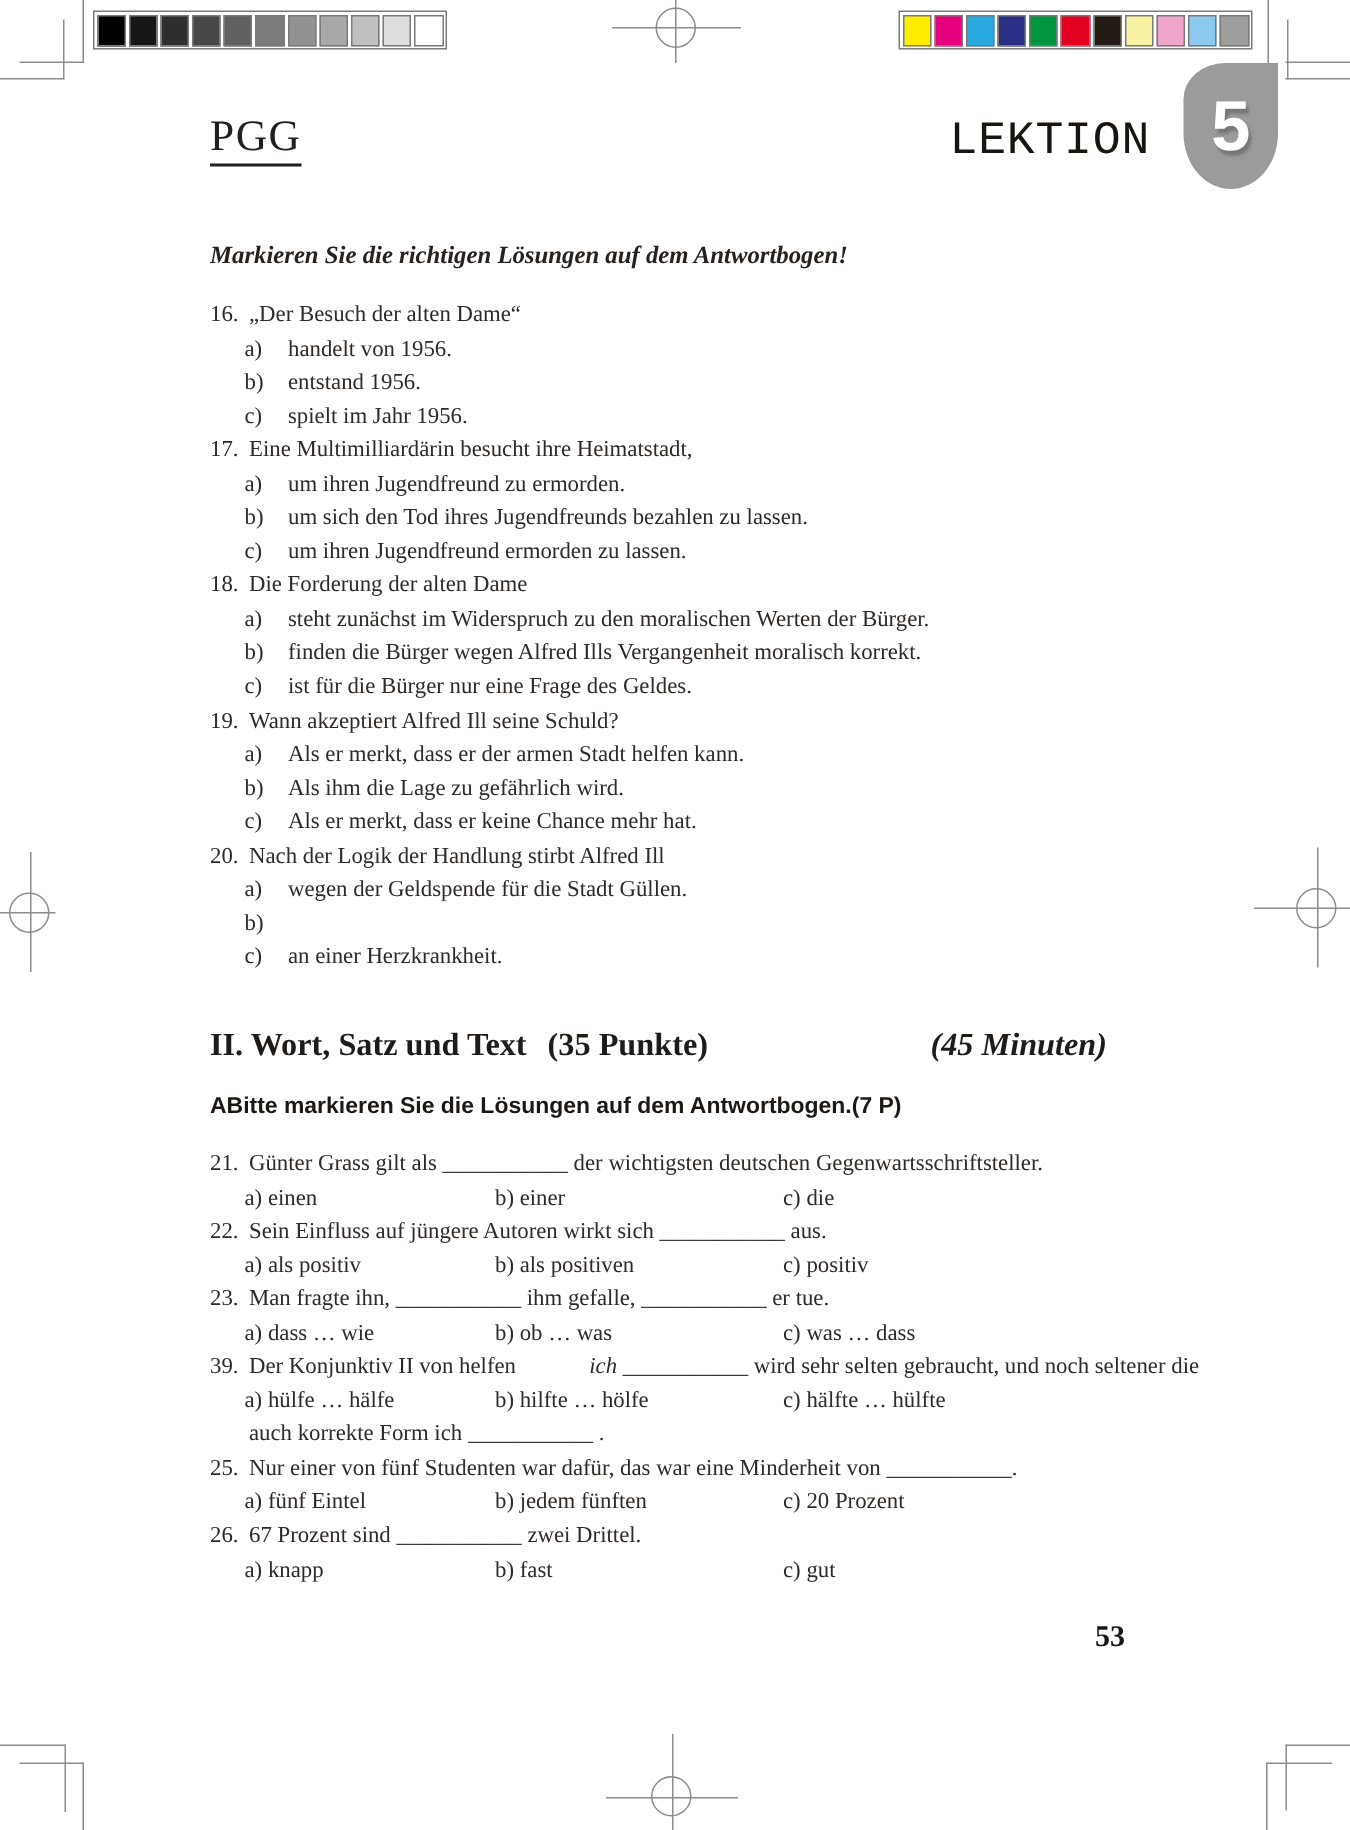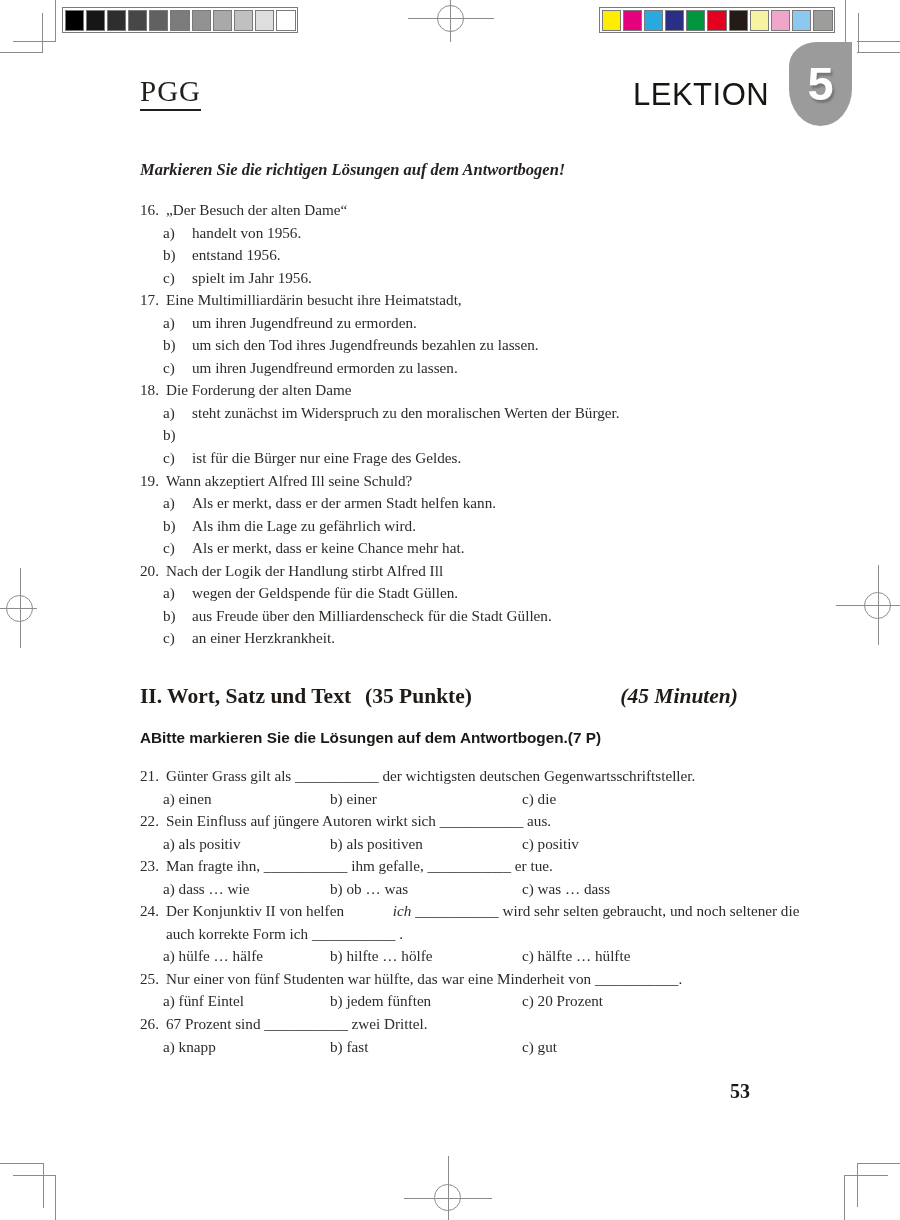--- a/index.html
+++ b/index.html
@@ -13,21 +13,21 @@
   #gray-bar { left:62px; }
   #color-bar { left:599px; }
   .sw { flex:1; border:1px solid #7a7a7a; box-sizing:border-box; }
   
   .ln { position:absolute; background:#8c8c8c; }
   .circ { position:absolute; width:27px; height:27px; border:1.3px solid #8c8c8c;
     border-radius:50%; box-sizing:border-box; }
   
   #pgg { position:absolute; left:140px; top:75px; font-size:29px; letter-spacing:1px;
     color:#231f1c; border-bottom:2px solid #231f1c; padding-bottom:1px; }
-  #lektion { position:absolute; left:633px; top:77px; font-family:Liberation Sans, sans-serif;
+  #lektion { position:absolute; left:633px; top:77px; font-family:Liberation Mono, monospace;
     font-size:31px; color:#18140f; letter-spacing:0.5px; }
   #badge { position:absolute; left:789px; top:42px; width:63px; height:84px; background:#9b9b9b;
     border-radius:30px 0 34px 34px / 26px 0 40px 40px; z-index:5;
     display:flex; align-items:center; justify-content:center; }
   #badge .five { font-family:"Liberation Sans",sans-serif; font-weight:bold; font-size:47px;
     color:#ffffff; text-shadow:2px 3px 2px rgba(90,90,90,0.55); margin-top:-2px; }
   
   #instruction { position:absolute; left:140px; top:160px; font-weight:bold; font-style:italic;
     font-size:16.5px; color:#262220; }
   
@@ -178,20 +178,21 @@
       <div class="row">
         <span class="qn">18.</span>
         <span class="qt"><span>Die Forderung der alten Dame</span></span>
       </div>
       <div class="row">
         <span class="ol">a)</span>
         <span class="ot">steht zunächst im Widerspruch zu den moralischen Werten der Bürger.</span>
       </div>
       <div class="row">
         <span class="ol">b)</span>
+        <span class="ot">finden die Bürger wegen Alfred Ills Vergangenheit moralisch korrekt.</span>
       </div>
       <div class="row">
         <span class="ol">c)</span>
         <span class="ot">ist für die Bürger nur eine Frage des Geldes.</span>
       </div>
       <div class="row">
         <span class="qn">19.</span>
         <span class="qt"><span>Wann akzeptiert Alfred Ill seine Schuld?</span></span>
       </div>
       <div class="row">
@@ -209,21 +210,20 @@
       <div class="row">
         <span class="qn">20.</span>
         <span class="qt"><span>Nach der Logik der Handlung stirbt Alfred Ill</span></span>
       </div>
       <div class="row">
         <span class="ol">a)</span>
         <span class="ot">wegen der Geldspende für die Stadt Güllen.</span>
       </div>
       <div class="row">
         <span class="ol">b)</span>
-        <span class="ot">aus Freude über den Milliardenscheck für die Stadt Güllen.</span>
       </div>
       <div class="row">
         <span class="ol">c)</span>
         <span class="ot">an einer Herzkrankheit.</span>
       </div>
     </div>
 
   <div id="sec2-head">
     <span>II. Wort, Satz und Text</span>
     <span class="pts">(35 Punkte)</span>
@@ -257,34 +257,34 @@
       <div class="row">
         <span class="qn">23.</span>
         <span class="qt"><span>Man fragte ihn, ___________ ihm gefalle, ___________ er tue.</span></span>
       </div>
       <div class="row">
         <span class="oa"><span>a)</span> <span>dass … wie</span></span>
         <span class="ob"><span>b)</span> <span>ob … was</span></span>
         <span class="oc"><span>c)</span> <span>was … dass</span></span>
       </div>
       <div class="row">
-        <span class="qn">24.</span>
+        <span class="qn">39.</span>
         <span class="qt"><span>Der Konjunktiv II von helfen </span><span class="it">ich</span><span> ___________ wird sehr selten gebraucht, und noch seltener die</span></span>
-      </div>
-      <div class="row">
-        <span class="qtc"><span>auch korrekte Form ich ___________ .</span></span>
       </div>
       <div class="row">
         <span class="oa"><span>a)</span> <span>hülfe … hälfe</span></span>
         <span class="ob"><span>b)</span> <span>hilfte … hölfe</span></span>
         <span class="oc"><span>c)</span> <span>hälfte … hülfte</span></span>
       </div>
       <div class="row">
+        <span class="qtc"><span>auch korrekte Form ich ___________ .</span></span>
+      </div>
+      <div class="row">
         <span class="qn">25.</span>
-        <span class="qt"><span>Nur einer von fünf Studenten war hülfte, das war eine Minderheit von ___________.</span></span>
+        <span class="qt"><span>Nur einer von fünf Studenten war dafür, das war eine Minderheit von ___________.</span></span>
       </div>
       <div class="row">
         <span class="oa"><span>a)</span> <span>fünf Eintel</span></span>
         <span class="ob"><span>b)</span> <span>jedem fünften</span></span>
         <span class="oc"><span>c)</span> <span>20 Prozent</span></span>
       </div>
       <div class="row">
         <span class="qn">26.</span>
         <span class="qt"><span>67 Prozent sind ___________ zwei Drittel.</span></span>
       </div>

